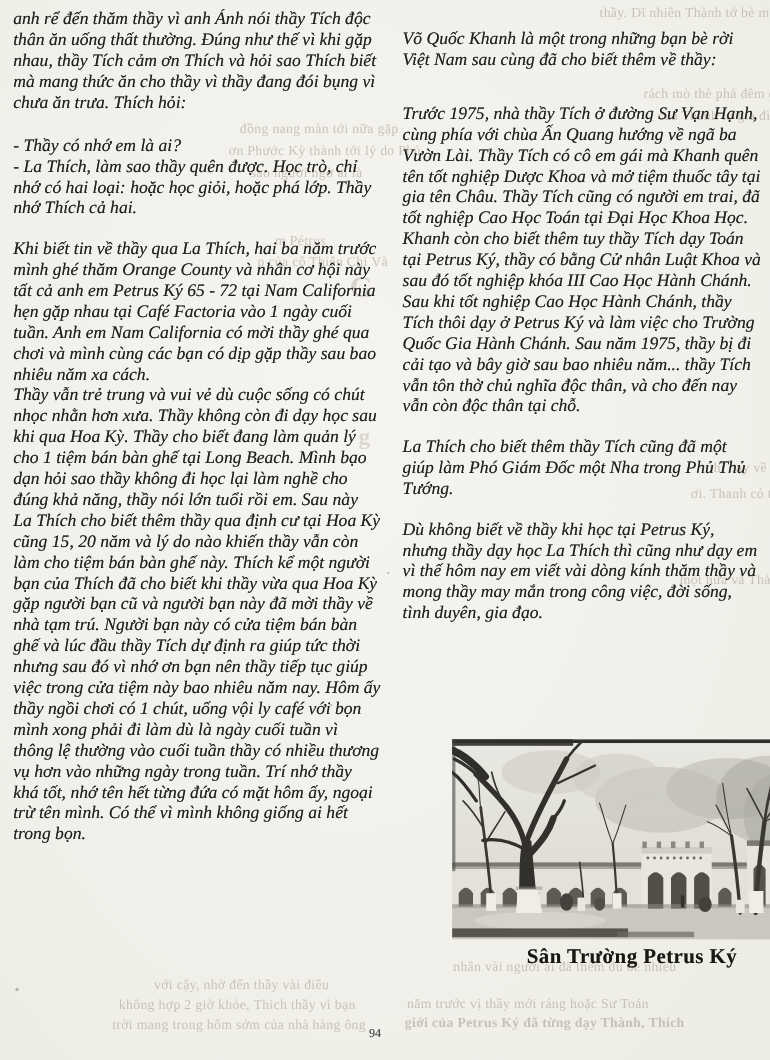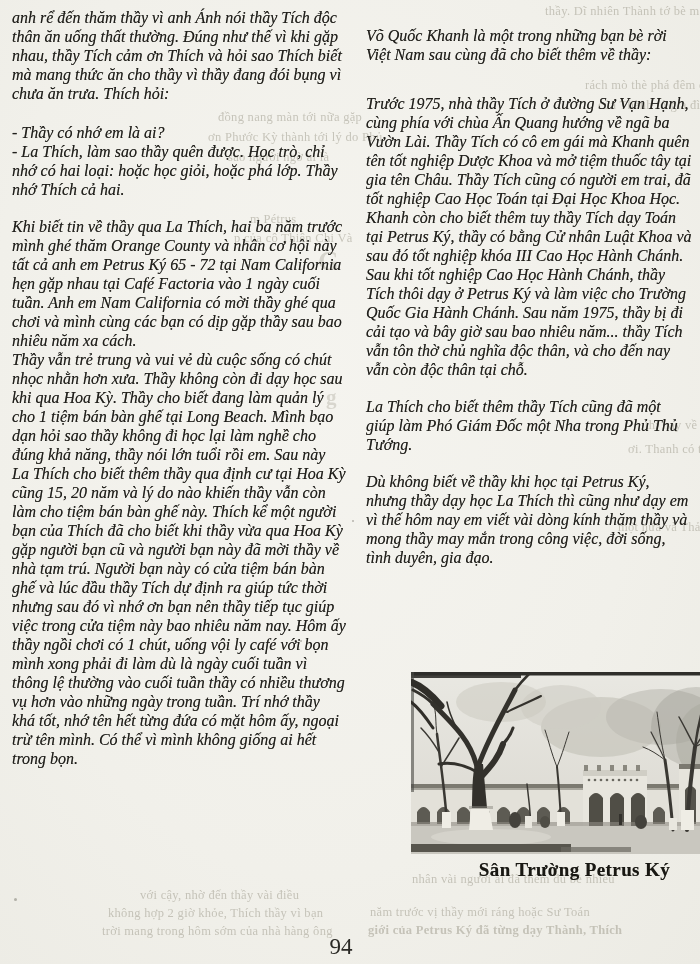--- a/index.html
+++ b/index.html
@@ -19,21 +19,21 @@
   .col p.gap30{margin-bottom:30px;}
   .col p.gap18{margin-bottom:18px;}
   figure.photo{position:absolute;left:368px;top:672px;width:327px;margin:0;padding-left:43px;}
   figure.photo svg{display:block;}
   figcaption{
     text-align:center;font-size:19px;font-weight:600;letter-spacing:.4px;
     margin-top:5px;color:#191813;text-shadow:0 0 .4px rgba(20,18,14,.5);
   }
   .pagenum{
     position:absolute;left:0;top:934px;width:700px;text-align:center;
-    padding-right:18px;box-sizing:border-box;font-size:23px;color:#2a2925;
+    padding-right:18px;box-sizing:border-box;font-size:11px;color:#2a2925;
   }
   .bleed{
     position:absolute;color:#aba89b;opacity:.62;font-size:12.5px;
     white-space:nowrap;filter:blur(.35px);letter-spacing:.3px;
   }
   .bleed.big{font-size:27px;font-weight:700;opacity:.4;}
   .bleed.mid{font-size:21px;font-weight:700;opacity:.38;}
   .speck{position:absolute;background:#8b897e;border-radius:50%;opacity:.6;}
 </style>
 </head>

